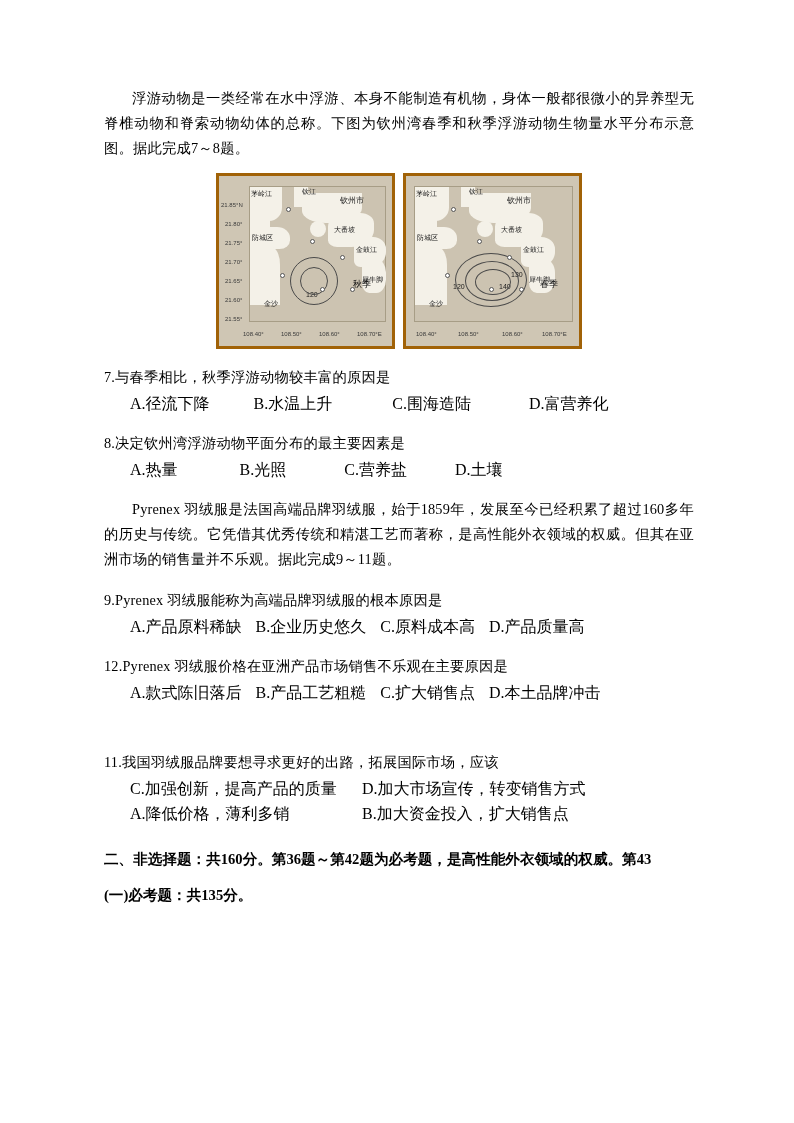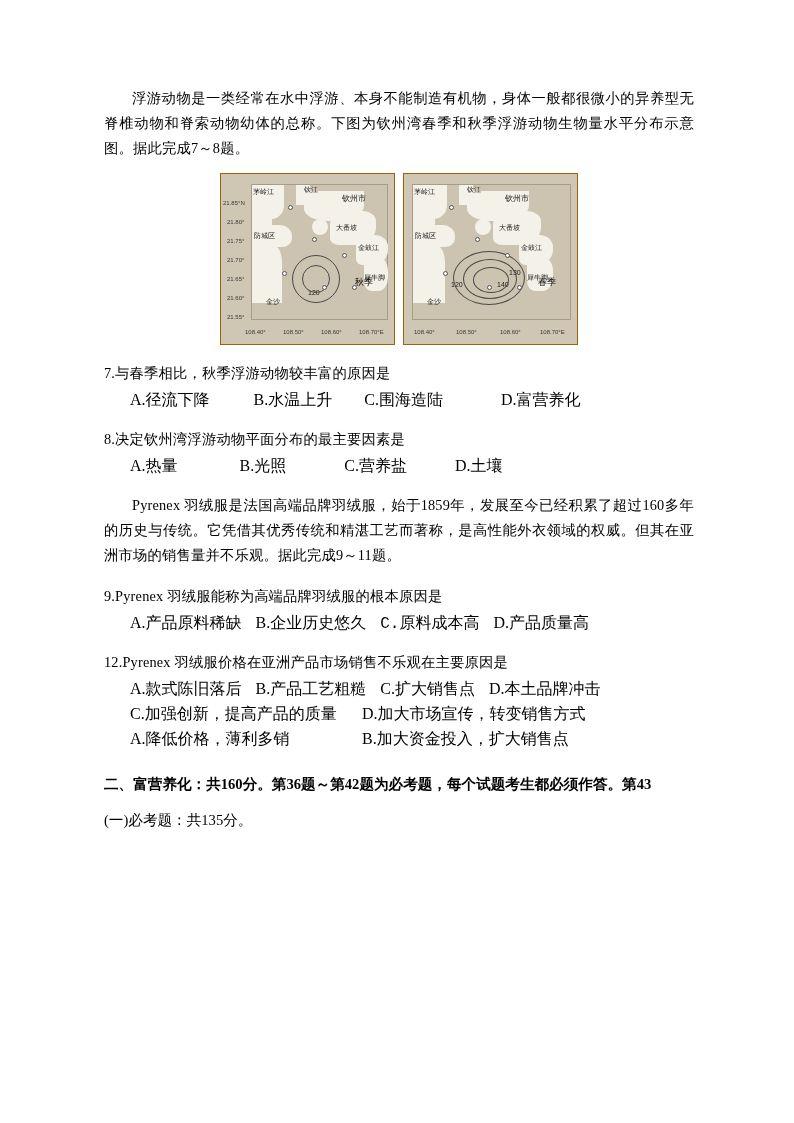--- a/index.html
+++ b/index.html
@@ -47,21 +47,21 @@
   .opts {
     margin-top: 4px;
     padding-left: 26px;
     display: flex;
     flex-wrap: wrap;
   }
   .opt {
     white-space: nowrap;
   }
   .gap-a { margin-right: 44px; }
-  .gap-b { margin-right: 32px; text-align: right; }
+  .gap-b { margin-right: 60px; text-align: right; }
   .gap-c { margin-right: 58px; }
   .opts-2col {
     margin-top: 4px;
     padding-left: 26px;
   }
   .opts-2col .row {
     display: flex;
     margin-bottom: 4px;
   }
   .opts-2col .row .first {
@@ -78,21 +78,21 @@
   }
   .mapbox {
     width: 173px;
     height: 170px;
     background: #cfc6b4;
     position: relative;
     border: 1px solid #9d9customs;
     overflow: hidden;
   }
   .mapbox {
-    border: 1px solid #a16207;
+    border: 3px solid #a16207;
   }
   .maparea {
     position: absolute;
     left: 30px;
     top: 10px;
     right: 6px;
     bottom: 24px;
     background: #ccc3b1;
     border: 1px solid #a79d86;
   }
@@ -140,21 +140,21 @@
     font-weight: bold;
     font-size: 14.6px;
     line-height: 25px;
   }
   .sec-title .ln2 {
     display: block;
     text-indent: 28px;
   }
   .sub-title {
     margin-top: 14px;
-    font-weight: normal;
+    font-weight: bold;
     font-size: 14.6px;
   }
 </style>
 </head>
 <body>
 
 <div class="page">
   <div class="content">
 
     <p class="para indent2">浮游动物是一类经常在水中浮游、本身不能制造有机物，身体一般都很微小的异养型无脊椎动物和脊索动物幼体的总称。下图为钦州湾春季和秋季浮游动物生物量水平分布示意图。据此完成7～8题。</p>
@@ -274,43 +274,44 @@
       <span class="opt" style="margin-right:48px;">C.营养盐</span>
       <span class="opt">D.土壤</span>
     </div>
 
     <p class="indent2" style="margin-top:16px;">Pyrenex 羽绒服是法国高端品牌羽绒服，始于1859年，发展至今已经积累了超过160多年的历史与传统。它凭借其优秀传统和精湛工艺而著称，是高性能外衣领域的权威。但其在亚洲市场的销售量并不乐观。据此完成9～11题。</p>
 
     <p class="q">9.Pyrenex 羽绒服能称为高端品牌羽绒服的根本原因是</p>
     <div class="opts">
       <span class="opt" style="margin-right:14px;">A.产品原料稀缺</span>
       <span class="opt" style="margin-right:14px;">B.企业历史悠久</span>
-      <span class="opt" style="margin-right:14px;font-family:Liberation Mono, monospace;">C.原料成本高</span>
+      <span class="opt" style="margin-right:14px;">C.原料成本高</span>
       <span class="opt">D.产品质量高</span>
     </div>
 
     <p class="q">12.Pyrenex 羽绒服价格在亚洲产品市场销售不乐观在主要原因是</p>
     <div class="opts">
       <span class="opt" style="margin-right:14px;">A.款式陈旧落后</span>
       <span class="opt" style="margin-right:14px;">B.产品工艺粗糙</span>
       <span class="opt" style="margin-right:14px;">C.扩大销售点</span>
       <span class="opt">D.本土品牌冲击</span>
     </div>
 
+    <p style="margin-top:46px;">11.我国羽绒服品牌要想寻求更好的出路，拓展国际市场，应该</p>
     <div class="opts-2col">
       <div class="row">
         <span class="first">C.加强创新，提高产品的质量</span>
         <span>D.加大市场宣传，转变销售方式</span>
       </div>
       <div class="row">
         <span class="first">A.降低价格，薄利多销</span>
         <span>B.加大资金投入，扩大销售点</span>
       </div>
     </div>
 
     <div class="sec-title">
-      <span>二、富营养化：共160分。第36题～第42题为必考题，每个试题考生都必须作答。第43</span>
+      <span>二、非选择题：共160分。第36题～第42题为必考题，是高性能外衣领域的权威。第43</span>
     </div>
 
     <div class="sub-title">(一)必考题：共135分。</div>
 
   </div>
 </div>
 
 </body></html>

